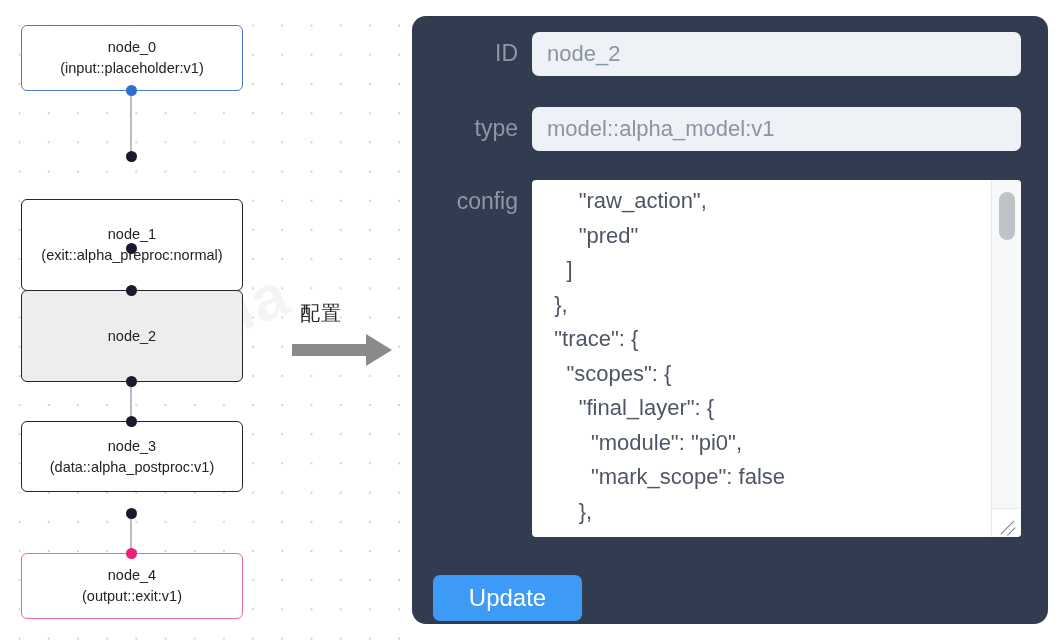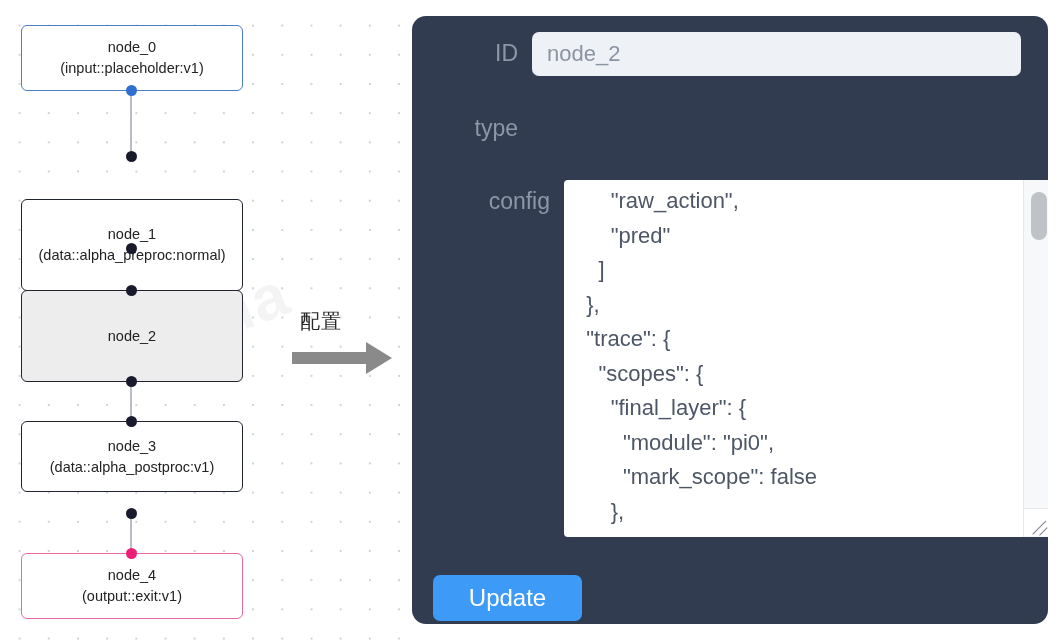--- a/index.html
+++ b/index.html
@@ -81,21 +81,21 @@
   }
   .gnode.is-input  { border-color: #4a7ec9; }
   .gnode.is-output { border-color: #e76aa6; text-align: right; }
   .gnode.is-selected { background: #ededed; border-color: #1f2430; }
   .gnode .n-title { display: block; }
   .gnode .n-sub   { display: block; }
 
   
   #flow-arrow {
     position: absolute;
-    left: 292px; top: 308px;
+    left: 292px; top: 300px;
     width: 108px; height: 66px;
     z-index: 6;
   }
   #flow-arrow .arrow-label {
     position: absolute;
     left: 8px; top: 0;
     font-size: 20px;
     color: #262626;
     letter-spacing: 1px;
     font-family: "DejaVu Sans", "Liberation Sans", sans-serif;
@@ -147,21 +147,21 @@
     border-radius: 7px;
     color: #8b94a3;
     font-size: 22px;
     font-family: "Liberation Sans", sans-serif;
     padding: 0 15px;
     line-height: 44px;
   }
 
   #row-id   { top: 16px; }
   #row-type { top: 91px; }
-  #row-config { top: 164px; margin-left: 32px; }
+  #row-config { top: 164px; }
 
   .config-textarea-wrap {
     position: relative;
     width: 489px;
     height: 357px;
     background: #ffffff;
     border-radius: 4px;
     overflow: hidden;
   }
   .config-textarea {
@@ -241,21 +241,21 @@
     <div class="edge-line" style="top:248px;height:45px;"></div>
     <div class="edge-line" style="top:380px;height:44px;"></div>
     <div class="edge-line" style="top:512px;height:45px;"></div>
 
     <div class="gnode is-input" style="top:25px;height:66px;">
       <span class="n-title">node_0</span>
       <span class="n-sub">(input::placeholder:v1)</span>
     </div>
     <div class="gnode" style="top:157px;height:92px;margin-top:42px;">
       <span class="n-title">node_1</span>
-      <span class="n-sub">(data::alpha_preproc:normal)</span>
+      <span class="n-sub">(exit::alpha_preproc:normal)</span>
     </div>
     <div class="gnode is-selected" style="top:290px;height:92px;">
       <span class="n-title">node_2</span>
     </div>
     <div class="gnode" style="top:421px;height:71px;">
       <span class="n-title">node_3</span>
       <span class="n-sub">(data::alpha_postproc:v1)</span>
     </div>
     <div class="gnode is-output" style="top:553px;height:66px;">
       <span class="n-title">node_4</span>
@@ -282,20 +282,21 @@
   <div id="config-panel">
     <div class="panel-watermark">alpha</div>
 
     <div class="field-row" id="row-id">
       <div class="field-label">ID</div>
       <div class="field-input">node_2</div>
     </div>
 
     <div class="field-row" id="row-type">
       <div class="field-label">type</div>
+      <div class="field-input">model::alpha_model:v1</div>
     </div>
 
     <div class="field-row" id="row-config">
       <div class="field-label">config</div>
       <div class="config-textarea-wrap">
         <div class="config-textarea">      "raw_action",
       "pred"
     ]
   },
   "trace": {

